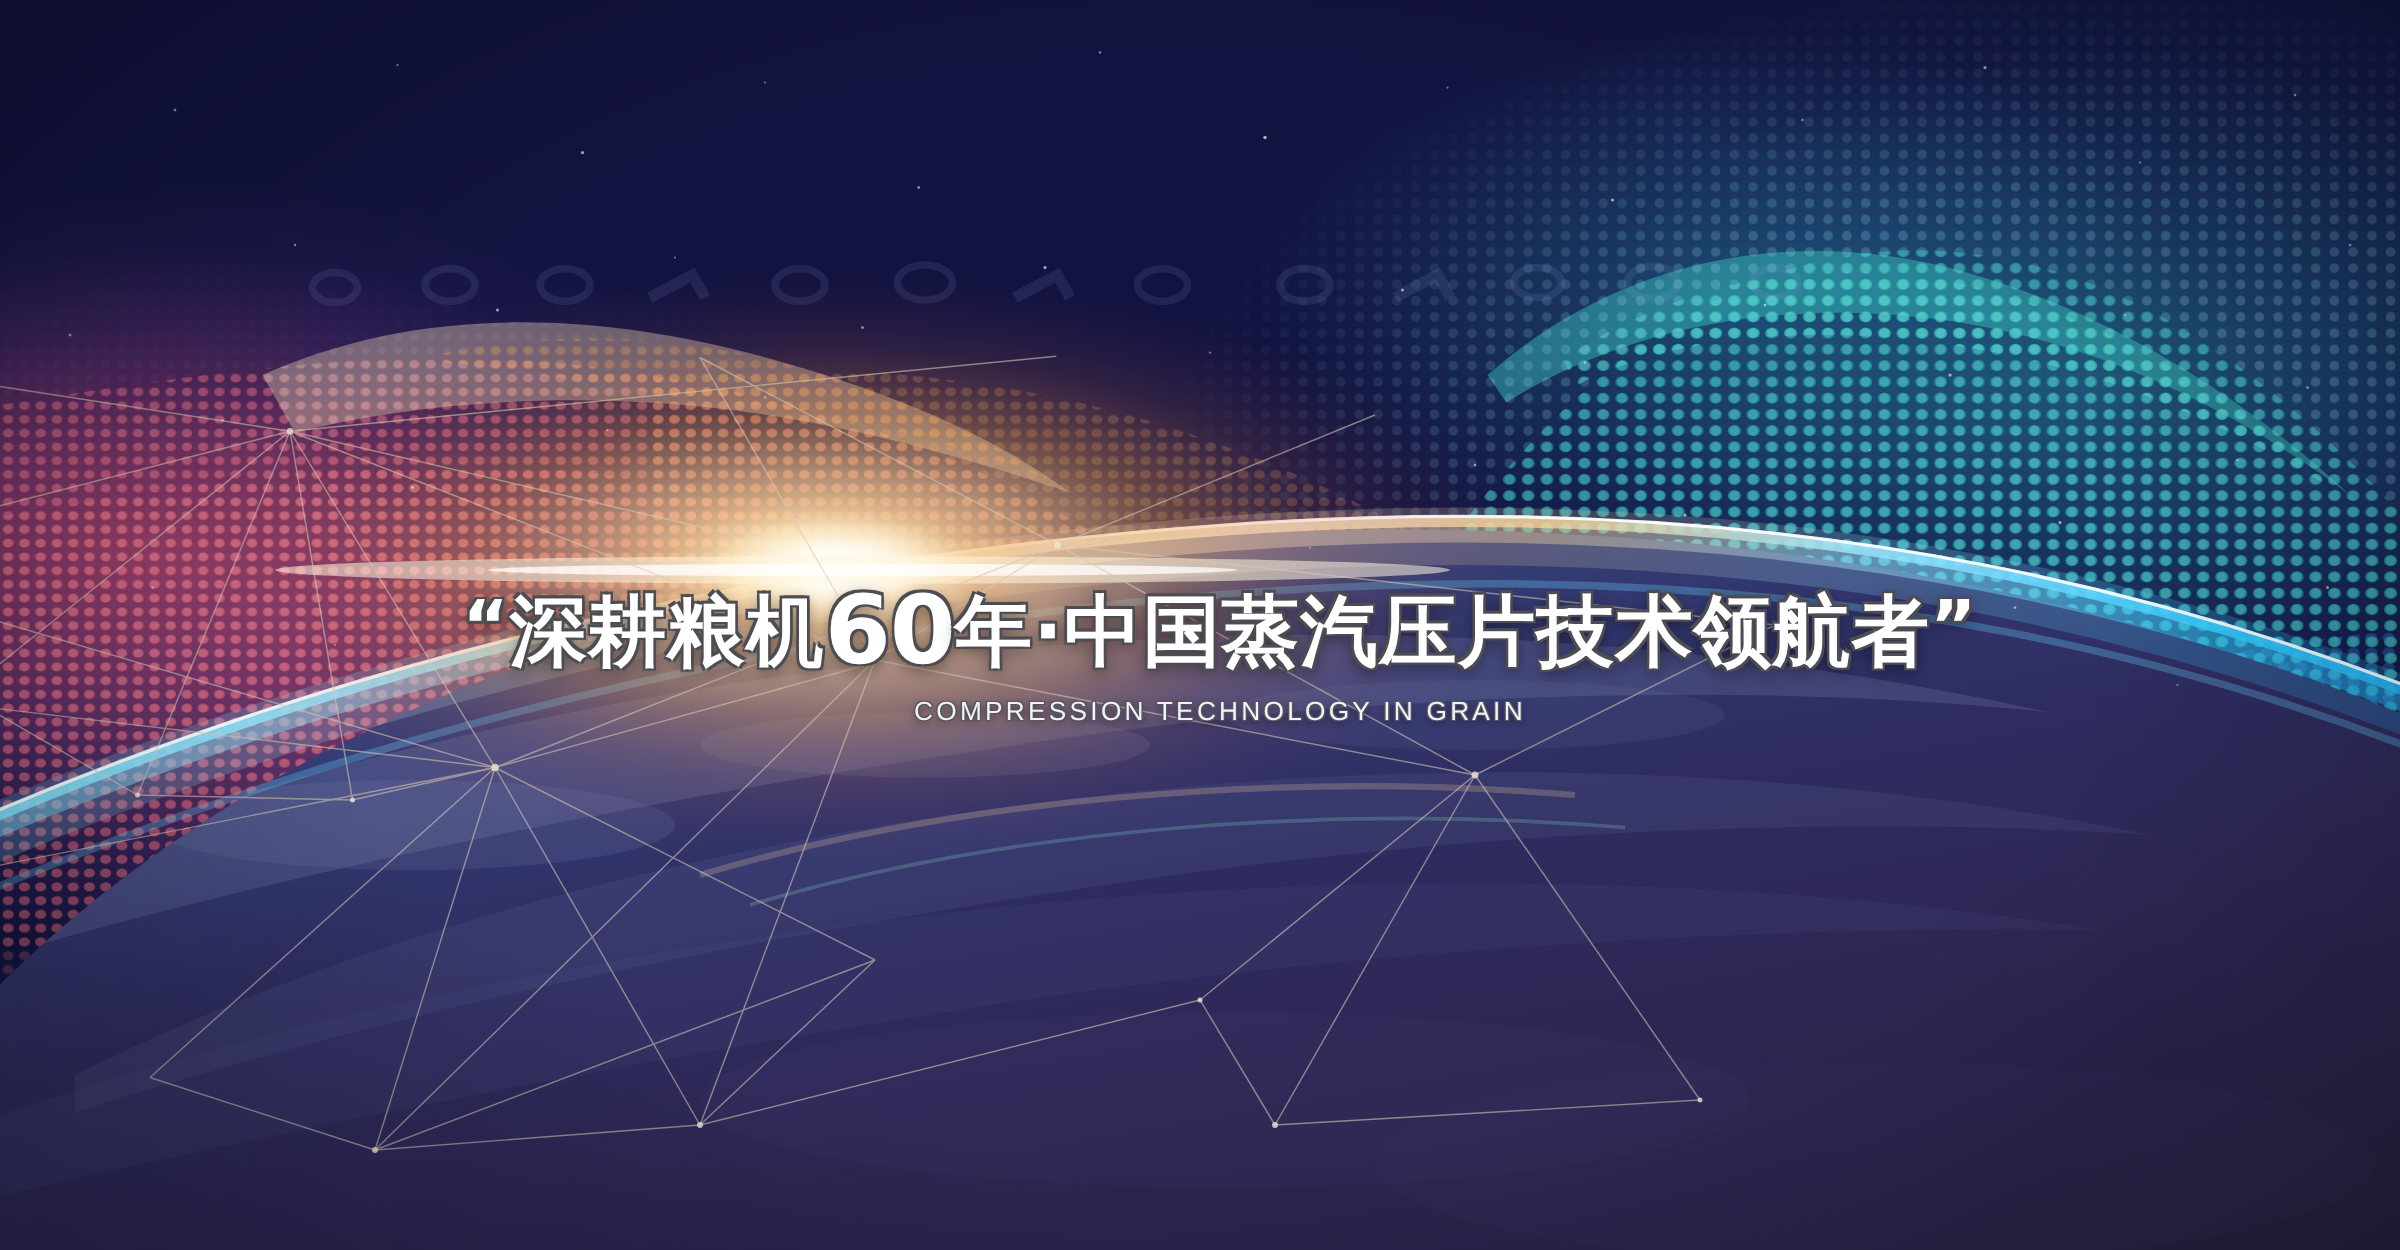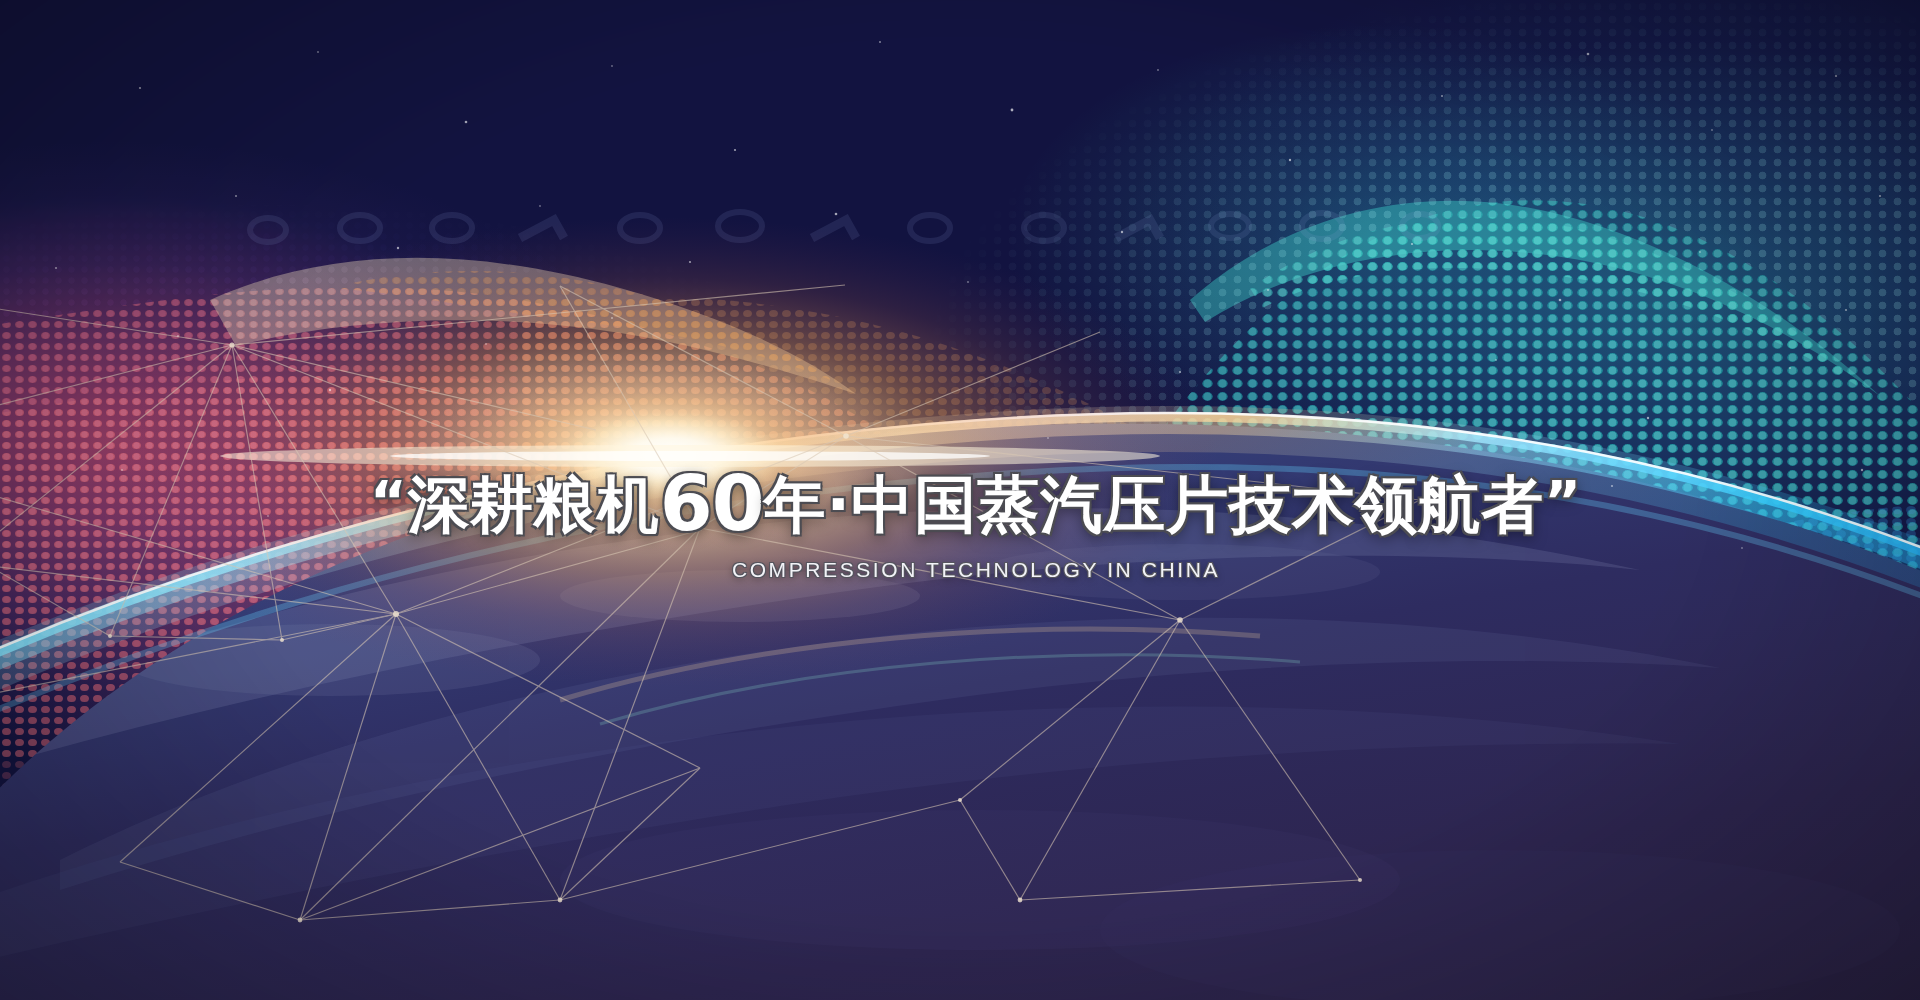--- a/index.html
+++ b/index.html
@@ -495,18 +495,18 @@
       <circle cx="612" cy="318" r="1.0" opacity=".44"></circle>
       <circle cx="1048" cy="438" r="0.9" opacity=".40"></circle>
       <circle cx="1240" cy="508" r="1.0" opacity=".46"></circle>
     </g>
   </svg>
 
   <div id="text-block">
     <h1 id="main-title"><span class="q">“</span><span>深耕粮机</span><span class="num">60</span><span>年·中国蒸汽压片技术领航者</span><span class="q">”</span></h1>
 
 
-    <div class="sub-line" id="sub-line-2">COMPRESSION TECHNOLOGY IN CHINA</div>
+    <div class="sub-line" id="sub-line-2">COMPRESSION TECHNOLOGY IN GRAIN</div>
   </div>
 
   <div class="layer" id="vignette"></div>
 
 </div>
 
 </body></html>

